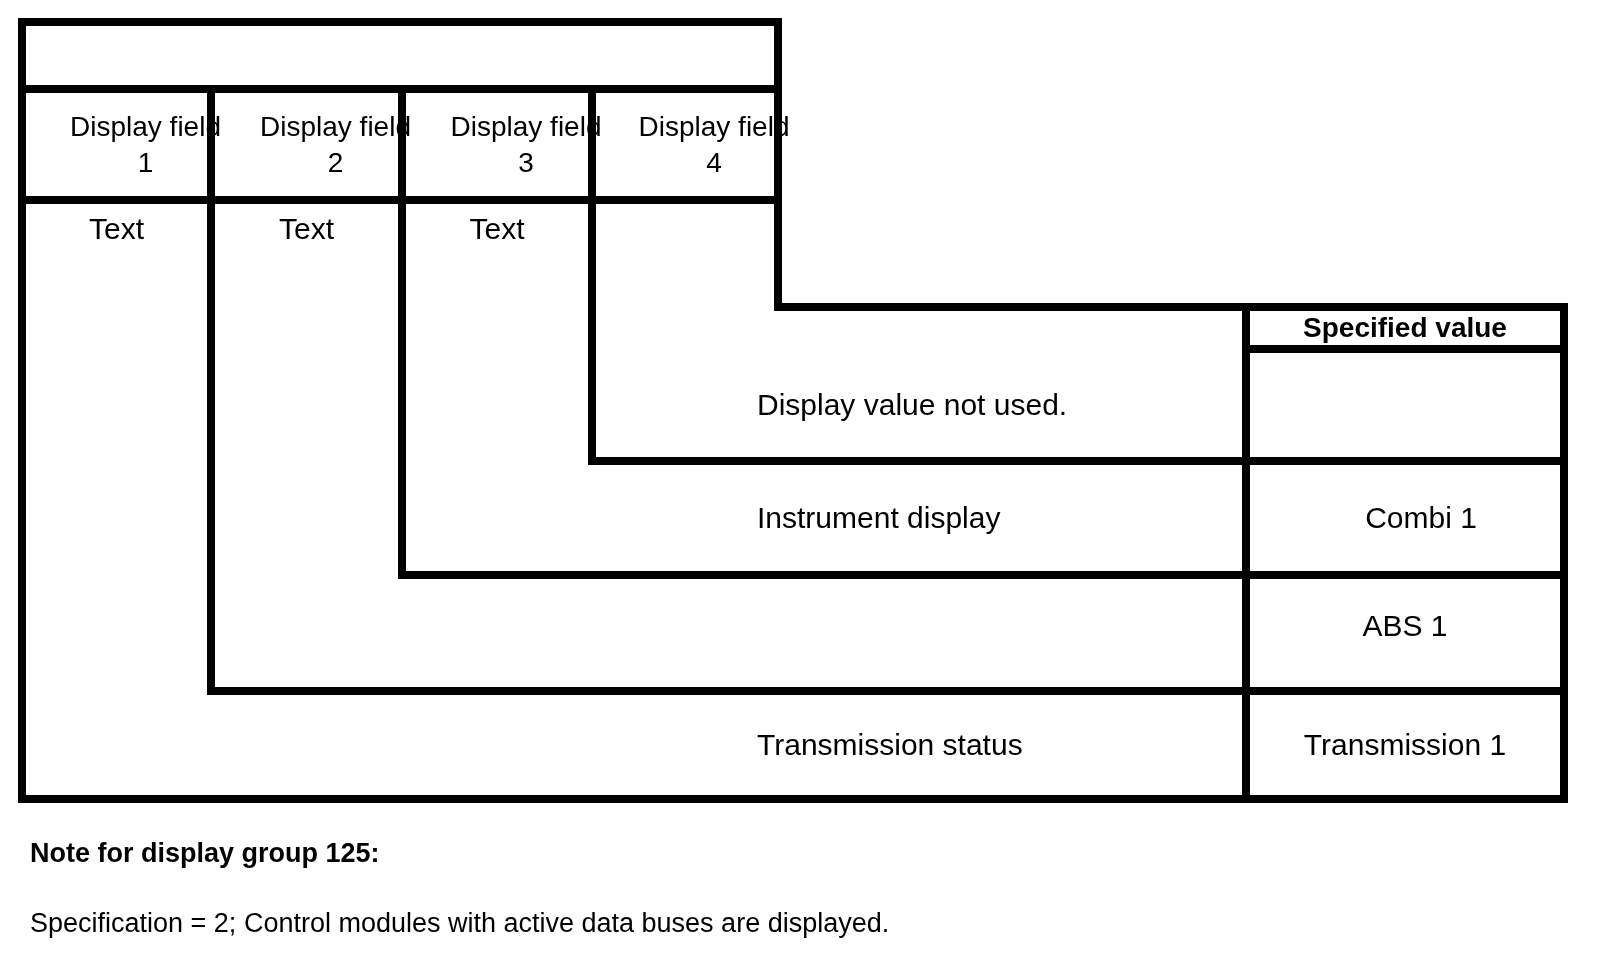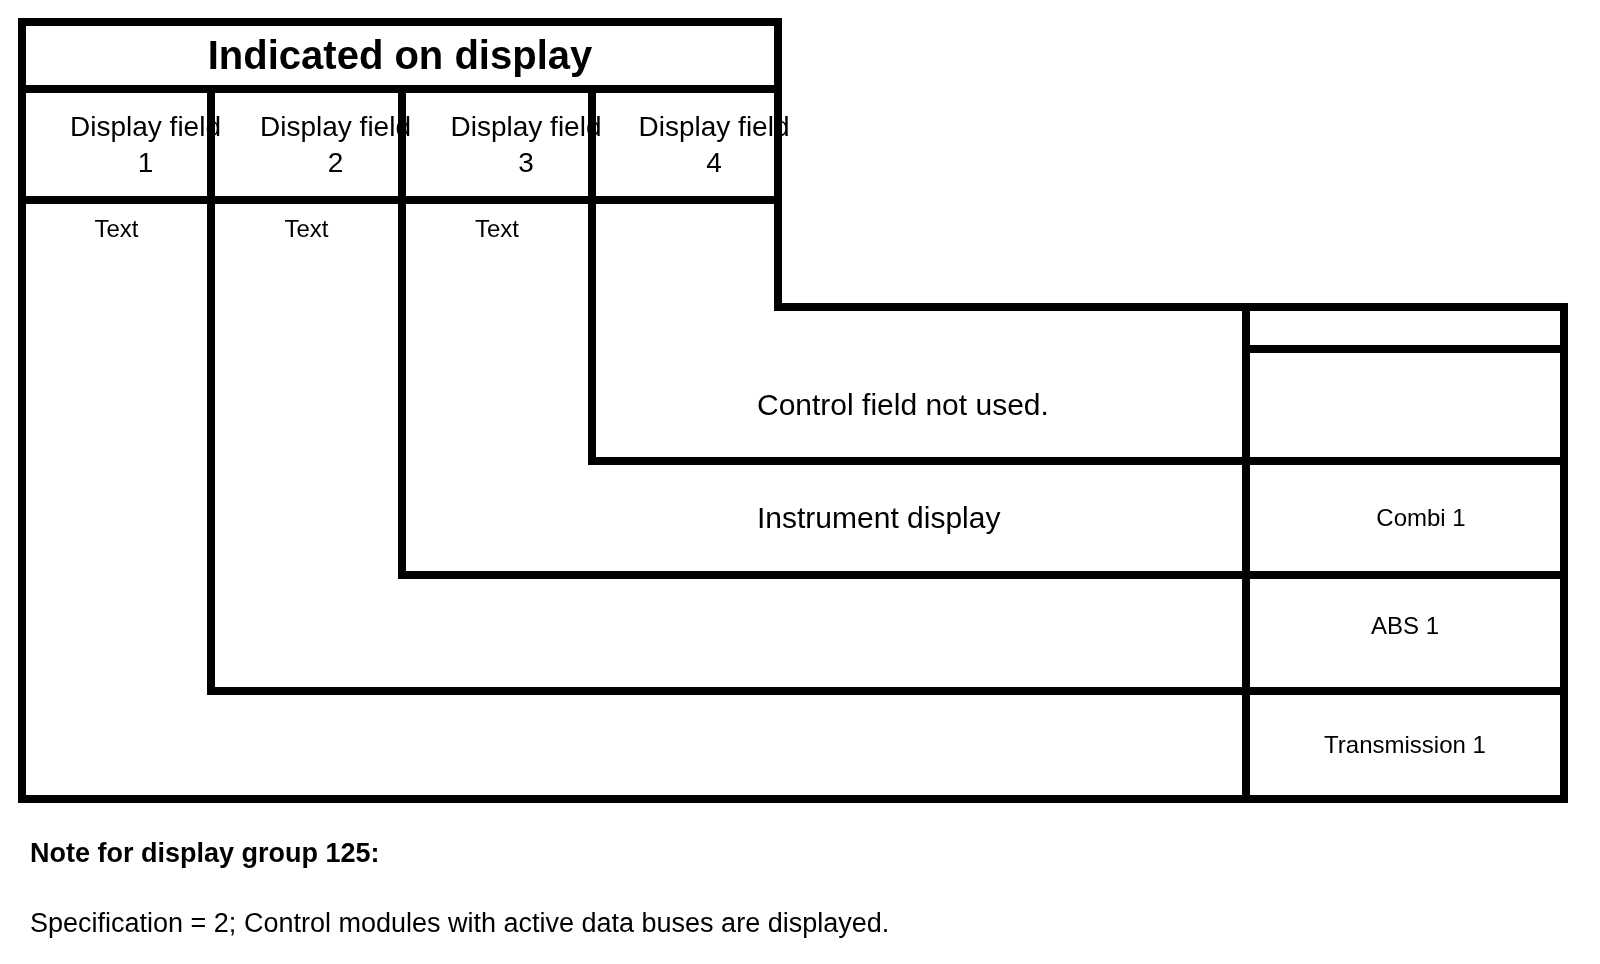--- a/index.html
+++ b/index.html
@@ -16,21 +16,21 @@
   .cell {
     position: absolute;
     display: flex;
     align-items: center;
     justify-content: center;
     text-align: center;
     white-space: pre-line;
   }
   .title { font-weight: bold; font-size: 40px; }
   .fieldhead { font-size: 28px; line-height: 36px; flex-direction: column; padding-left: 29px; }
-  .bodytext { font-size: 24px; }
+  .bodytext { font-size: 30px; }
   .spechead { font-weight: bold; font-size: 28px; }
   .rowlabel {
     position: absolute;
     display: flex;
     align-items: center;
     font-size: 30px;
     white-space: nowrap;
   }
   .note {
     position: absolute;
@@ -55,21 +55,20 @@
   <div class="ln" style="left:18px;   top:795px; width:1550px; height:8px;"></div>
 
   <div class="ln" style="left:18px;   top:18px;  width:8px; height:785px;"></div>
   <div class="ln" style="left:207px;  top:85px;  width:8px; height:610px;"></div>
   <div class="ln" style="left:398px;  top:85px;  width:8px; height:494px;"></div>
   <div class="ln" style="left:588px;  top:85px;  width:8px; height:380px;"></div>
   <div class="ln" style="left:774px;  top:18px;  width:8px; height:293px;"></div>
   <div class="ln" style="left:1242px; top:303px; width:8px; height:500px;"></div>
   <div class="ln" style="left:1560px; top:303px; width:8px; height:500px;"></div>
 
-  <div class="cell title" style="left:26px; top:26px; width:748px; height:59px;">Indicated on display</div>
 
   <div class="cell fieldhead" style="left:26px; top:93px; width:181px; height:103px;">
     <span>Display field</span>
     <span>1</span>
   </div>
   <div class="cell fieldhead" style="left:215px; top:93px; width:183px; height:103px;">
     <span>Display field</span>
     <span>2</span>
   </div>
   <div class="cell fieldhead" style="left:406px; top:93px; width:182px; height:103px;">
@@ -78,23 +77,25 @@
   </div>
   <div class="cell fieldhead" style="left:596px; top:93px; width:178px; height:103px;">
     <span>Display field</span>
     <span>4</span>
   </div>
 
   <div class="cell bodytext" style="left:26px; top:204px; width:181px; height:50px;">Text</div>
   <div class="cell bodytext" style="left:215px; top:204px; width:183px; height:50px;">Text</div>
   <div class="cell bodytext" style="left:406px; top:204px; width:182px; height:50px;">Text</div>
 
+  <div class="cell spechead" style="left:1250px; top:311px; width:310px; height:34px;">Specified value</div>
 
-  <div class="rowlabel" style="left:757px; top:353px; height:104px;">Control field not used.</div>
+  <div class="rowlabel" style="left:757px; top:353px; height:104px;">Display value not used.</div>
   <div class="rowlabel" style="left:757px; top:465px; height:106px;">Instrument display</div>
+  <div class="rowlabel" style="left:757px; top:695px; height:100px;">Transmission status</div>
 
   <div class="cell bodytext" style="left:1250px; top:353px; width:310px; height:104px;"></div>
   <div class="cell bodytext" style="left:1250px; top:465px; width:310px; height:106px;margin-left:16px;">Combi 1</div>
   <div class="cell bodytext" style="left:1250px; top:579px; width:310px; height:93px;">ABS 1</div>
   <div class="cell bodytext" style="left:1250px; top:695px; width:310px; height:100px;border-radius:26px;">Transmission 1</div>
 
   <div class="note note-heading" style="left:30px; top:838px;">Note for display group 125:</div>
   <div class="note" style="left:30px; top:908px;">Specification = 2; Control modules with active data buses are displayed.</div>
 
 </div>

